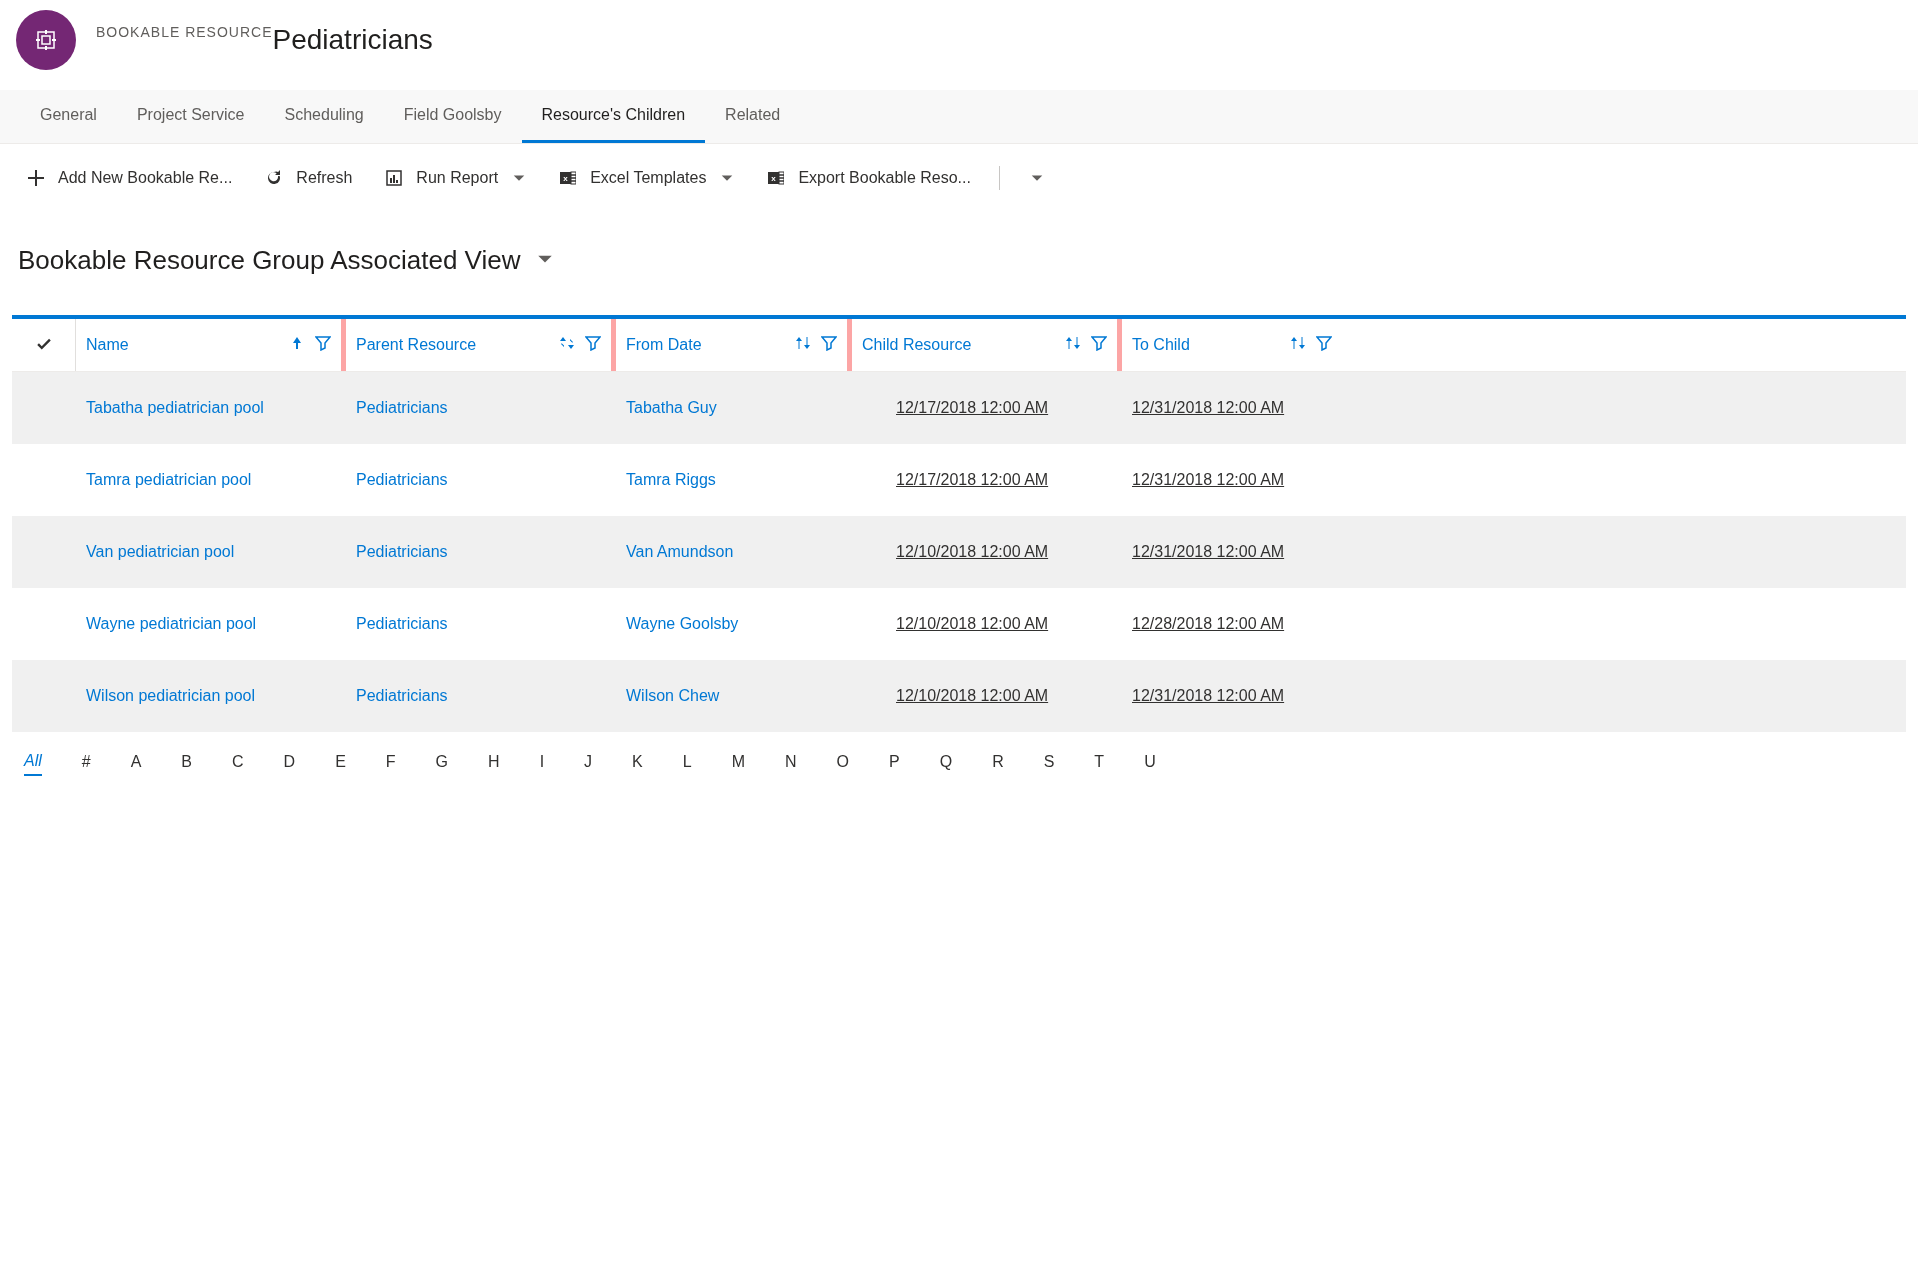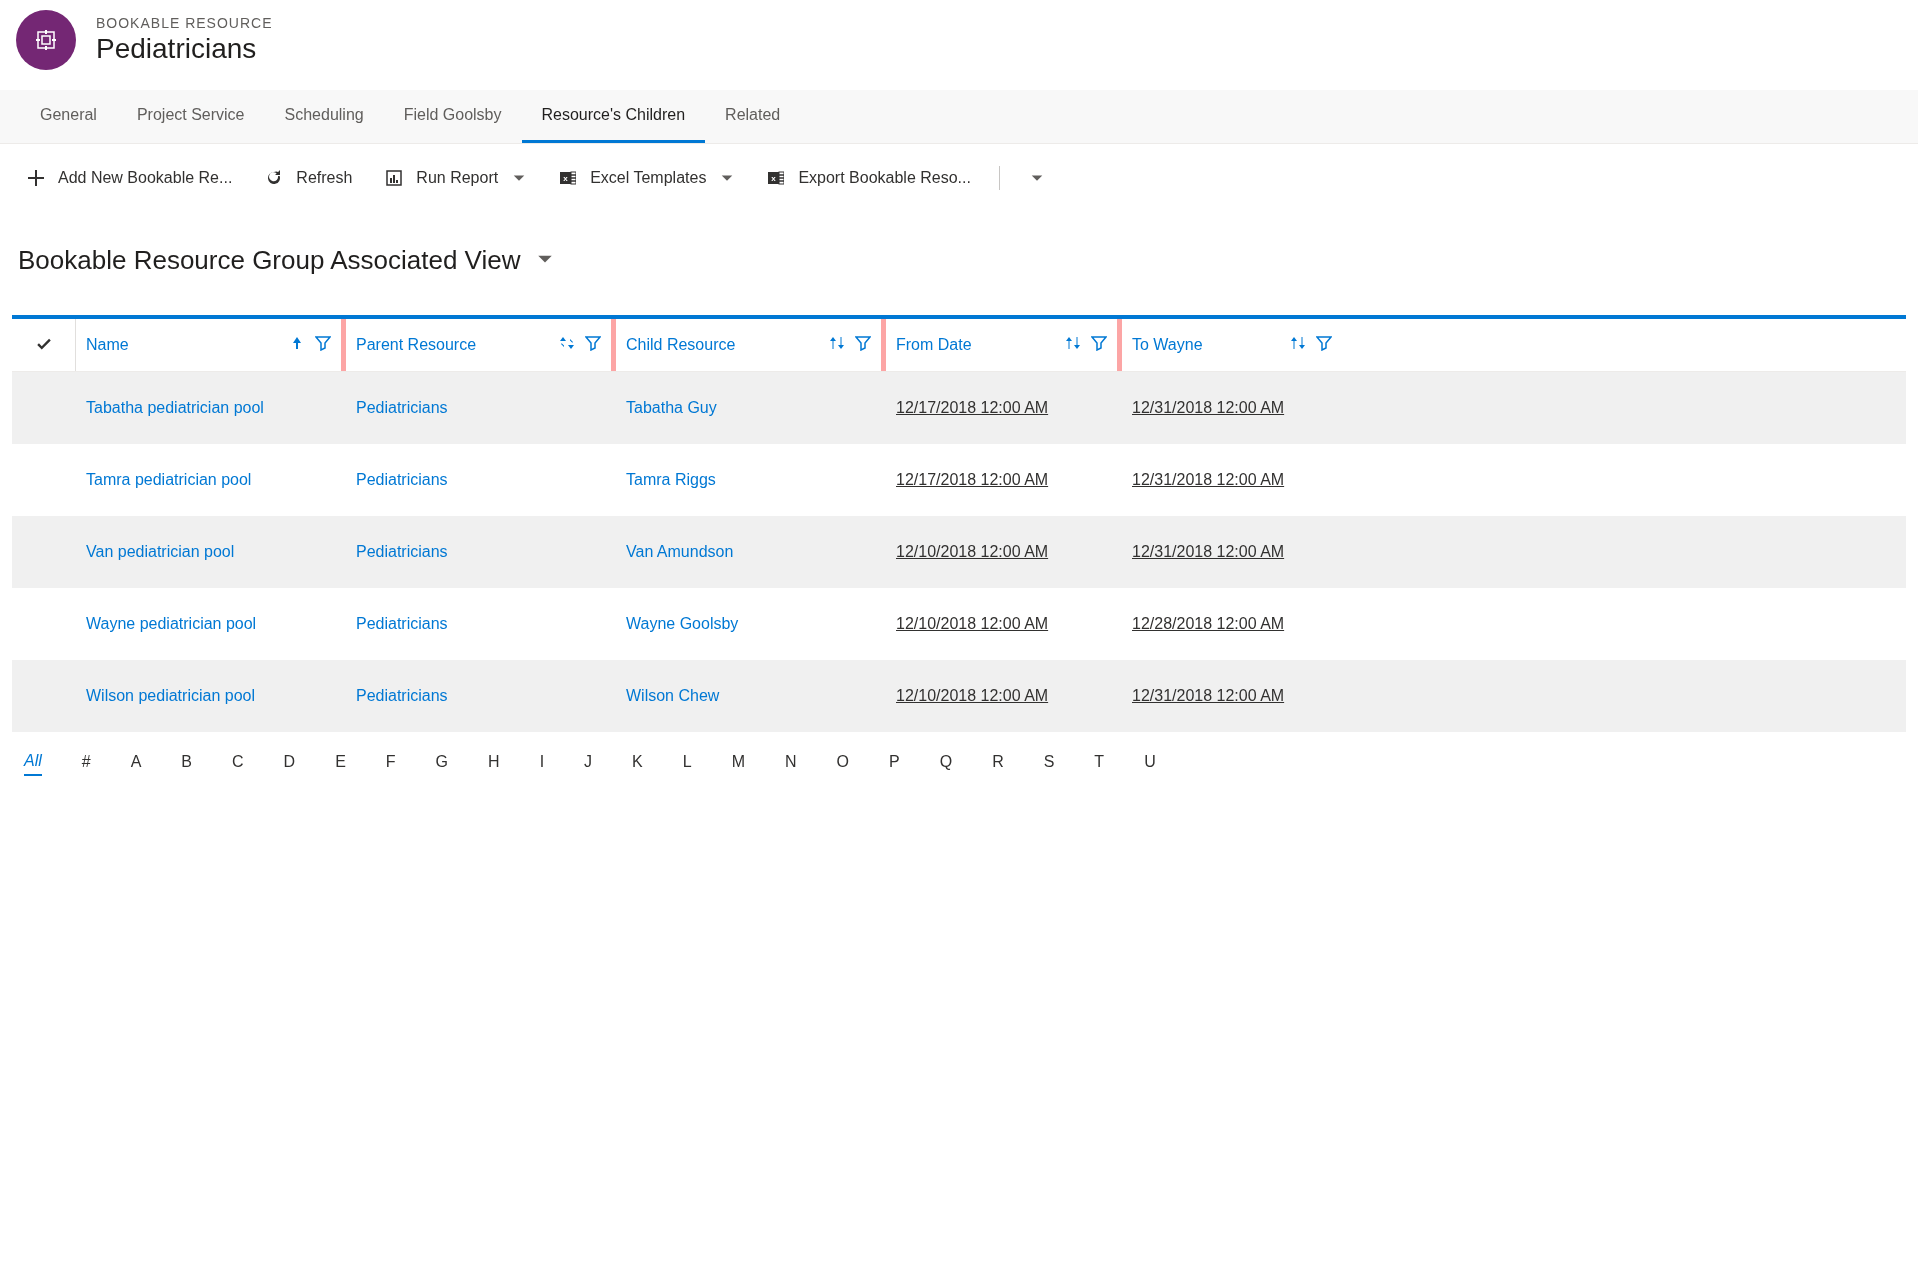--- a/index.html
+++ b/index.html
@@ -2,21 +2,21 @@
 <html><head>
   <meta charset="utf-8">
   <style>
     * { margin: 0; padding: 0; box-sizing: border-box; font-family: 'Segoe UI', Tahoma, sans-serif; }
     body { background: #fff; color: #323130; font-size: 14px; }
 
     
     .header-section { display: flex; align-items: center; padding: 10px 16px 20px; gap: 20px; }
     .entity-icon { width: 60px; height: 60px; border-radius: 50%; background: #742774; display: flex; align-items: center; justify-content: center; }
     .entity-icon svg { width: 24px; height: 24px; }
-    .header-text { display: flex; flex-direction: column; }
+    .header-text { display: flex; }
     .entity-type { font-size: 14px; letter-spacing: 1px; color: #605e5c; font-weight: 400; margin-bottom: 2px; }
     .entity-name { font-size: 28px; font-weight: 400; color: #201f1e; }
 
     
     .tabs { display: flex; background: #f8f8f8; border-bottom: 1px solid #edebe9; padding: 0 20px; }
     .tab { padding: 16px 20px; font-size: 16px; color: #605e5c; cursor: pointer; border-bottom: 3px solid transparent; }
     .tab.active { color: #201f1e; border-bottom-color: #0078d4; font-weight: 400; }
 
     
     .toolbar { display: flex; align-items: center; padding: 16px 14px; gap: 8px; border-bottom: 1px solid #fff; }
@@ -194,42 +194,42 @@
     <div class="grid-header-cell col-parent">
       <span class="col-label">Parent Resource</span>
       <span class="sort-icon"><svg viewBox="0 0 16 16">
             <path d="M5 2v10l-3-3 .7-.7L5 10.6V2zM11 14V4l3 3-.7.7L11 5.4V14z"></path>
             <path d="M4 2l-3 4h6zM12 14l3-4H9z"></path>
           </svg></span>
       <span class="filter-icon"><svg viewBox="0 0 16 16">
             <path d="M1 2h14l-5 6v5l-4 2V8z" fill="none" stroke="#0078d4" stroke-width="1.5"></path>
           </svg></span>
     </div>
+    <div class="grid-header-cell col-from">
+      <span class="col-label">From Date</span>
+      <span class="sort-icon"><svg viewBox="0 0 16 16">
+            <path d="M4 2l-3 4h6zM12 14l3-4H9z"></path>
+            <path d="M3.5 6h1v8h-1zM11.5 2h1v8h-1z"></path>
+          </svg></span>
+      <span class="filter-icon"><svg viewBox="0 0 16 16">
+            <path d="M1 2h14l-5 6v5l-4 2V8z" fill="none" stroke="#0078d4" stroke-width="1.5"></path>
+          </svg></span>
+    </div>
     <div class="grid-header-cell col-child">
       <span class="col-label">Child Resource</span>
       <span class="sort-icon"><svg viewBox="0 0 16 16">
             <path d="M4 2l-3 4h6zM12 14l3-4H9z"></path>
             <path d="M3.5 6h1v8h-1zM11.5 2h1v8h-1z"></path>
           </svg></span>
       <span class="filter-icon"><svg viewBox="0 0 16 16">
             <path d="M1 2h14l-5 6v5l-4 2V8z" fill="none" stroke="#0078d4" stroke-width="1.5"></path>
           </svg></span>
     </div>
-    <div class="grid-header-cell col-from">
-      <span class="col-label">From Date</span>
-      <span class="sort-icon"><svg viewBox="0 0 16 16">
-            <path d="M4 2l-3 4h6zM12 14l3-4H9z"></path>
-            <path d="M3.5 6h1v8h-1zM11.5 2h1v8h-1z"></path>
-          </svg></span>
-      <span class="filter-icon"><svg viewBox="0 0 16 16">
-            <path d="M1 2h14l-5 6v5l-4 2V8z" fill="none" stroke="#0078d4" stroke-width="1.5"></path>
-          </svg></span>
-    </div>
     <div class="grid-header-cell col-to">
-      <span class="col-label">To Wayne</span>
+      <span class="col-label">To Child</span>
       <span class="sort-icon"><svg viewBox="0 0 16 16">
             <path d="M4 2l-3 4h6zM12 14l3-4H9z"></path>
             <path d="M3.5 6h1v8h-1zM11.5 2h1v8h-1z"></path>
           </svg></span>
       <span class="filter-icon"><svg viewBox="0 0 16 16">
             <path d="M1 2h14l-5 6v5l-4 2V8z" fill="none" stroke="#0078d4" stroke-width="1.5"></path>
           </svg></span>
     </div>
   </div>
   <div id="grid-body">

